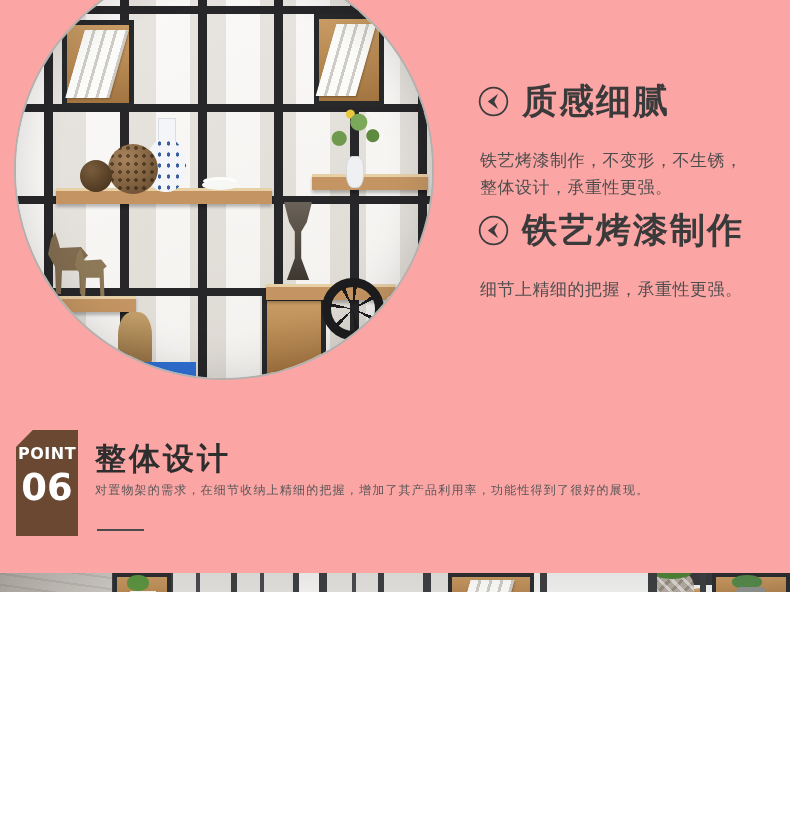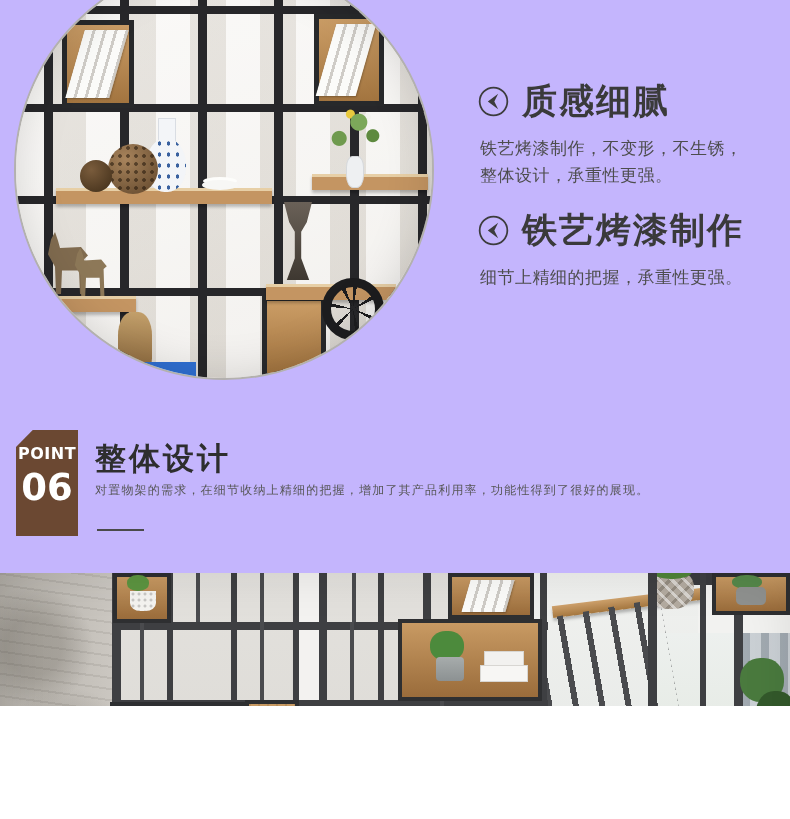--- a/index.html
+++ b/index.html
@@ -1,38 +1,38 @@
 <!DOCTYPE html>
 <html><head>
 <meta charset="utf-8">
 <style>
   html,body{margin:0;padding:0;background:#fff;}
   body{font-family:"DejaVu Sans","Liberation Sans",sans-serif;}
-  .page{position:relative;width:790px;height:706px;background:#c4b5fd;overflow:hidden;}
+  .page{position:relative;width:790px;height:592px;background:#fca5a5;overflow:hidden;}
   i{display:block;position:absolute;}
 
   
   .circle-photo{position:absolute;left:14px;top:-40px;width:416px;height:416px;border-radius:50%;
     border:2px solid #b3b1ae;overflow:hidden;
     background:linear-gradient(160deg,#f6f4f1 0%,#ece9e4 60%,#e2ded8 100%);}
   .winlight{left:0;top:0;right:0;bottom:0;
     background:repeating-linear-gradient(90deg,rgba(255,255,255,.55) 0 34px,rgba(204,199,191,.30) 34px 70px);}
   .cv{top:0;bottom:0;width:9px;background:#27272a;}
   .ch{left:0;right:0;height:8px;background:#27272a;}
   .wboxc{border:5px solid #28292b;background:linear-gradient(180deg,#cb9d66 0%,#a2743f 100%);}
   .books{background:repeating-linear-gradient(90deg,#fbfbf9 0 8px,#cfccc7 8px 11px);transform:skewX(-16deg);box-shadow:1px 1px 2px rgba(0,0,0,.25);}
   .wshelf{height:13px;background:#c49562;border-top:3px solid #e7cfa6;box-shadow:0 3px 3px rgba(0,0,0,.25);}
   .inner-shade{left:0;top:0;right:0;bottom:0;box-shadow:inset 0 0 46px rgba(0,0,0,.14);border-radius:50%;}
 
   
   .feature{position:absolute;left:478px;width:312px;}
   .feat-head{display:flex;align-items:center;}
   .feat-icon{width:31px;height:31px;flex:0 0 31px;}
   .feat-title{margin:0 0 0 13px;font-size:35px;font-weight:700;color:#3a3a3a;letter-spacing:2px;white-space:nowrap;}
-  .feat-desc{margin:10px 0 0 2px;font-size:17px;line-height:27px;color:#4d4d4d;letter-spacing:.5px;}
+  .feat-desc{margin:22px 0 0 2px;font-size:17px;line-height:27px;color:#4d4d4d;letter-spacing:.5px;}
   .feature.f2 .feat-desc{white-space:nowrap;}
 
   
   .badge{position:absolute;left:16px;top:430px;width:62px;height:106px;
     clip-path:polygon(27% 0,100% 0,100% 100%,0 100%,0 16%);
     text-align:center;color:#fff;}
   .badge-label{margin-top:14px;font-size:16px;font-weight:700;letter-spacing:.5px;}
   .badge-number{margin-top:6px;font-size:37px;font-weight:600;line-height:1;}
   .point-title{position:absolute;left:95px;top:438px;margin:0;font-size:31px;font-weight:700;color:#2e2e2e;letter-spacing:3px;}
   .point-desc{position:absolute;left:95px;top:478px;width:648px;margin:0;font-size:12px;line-height:25px;color:#565656;letter-spacing:1.2px;}

